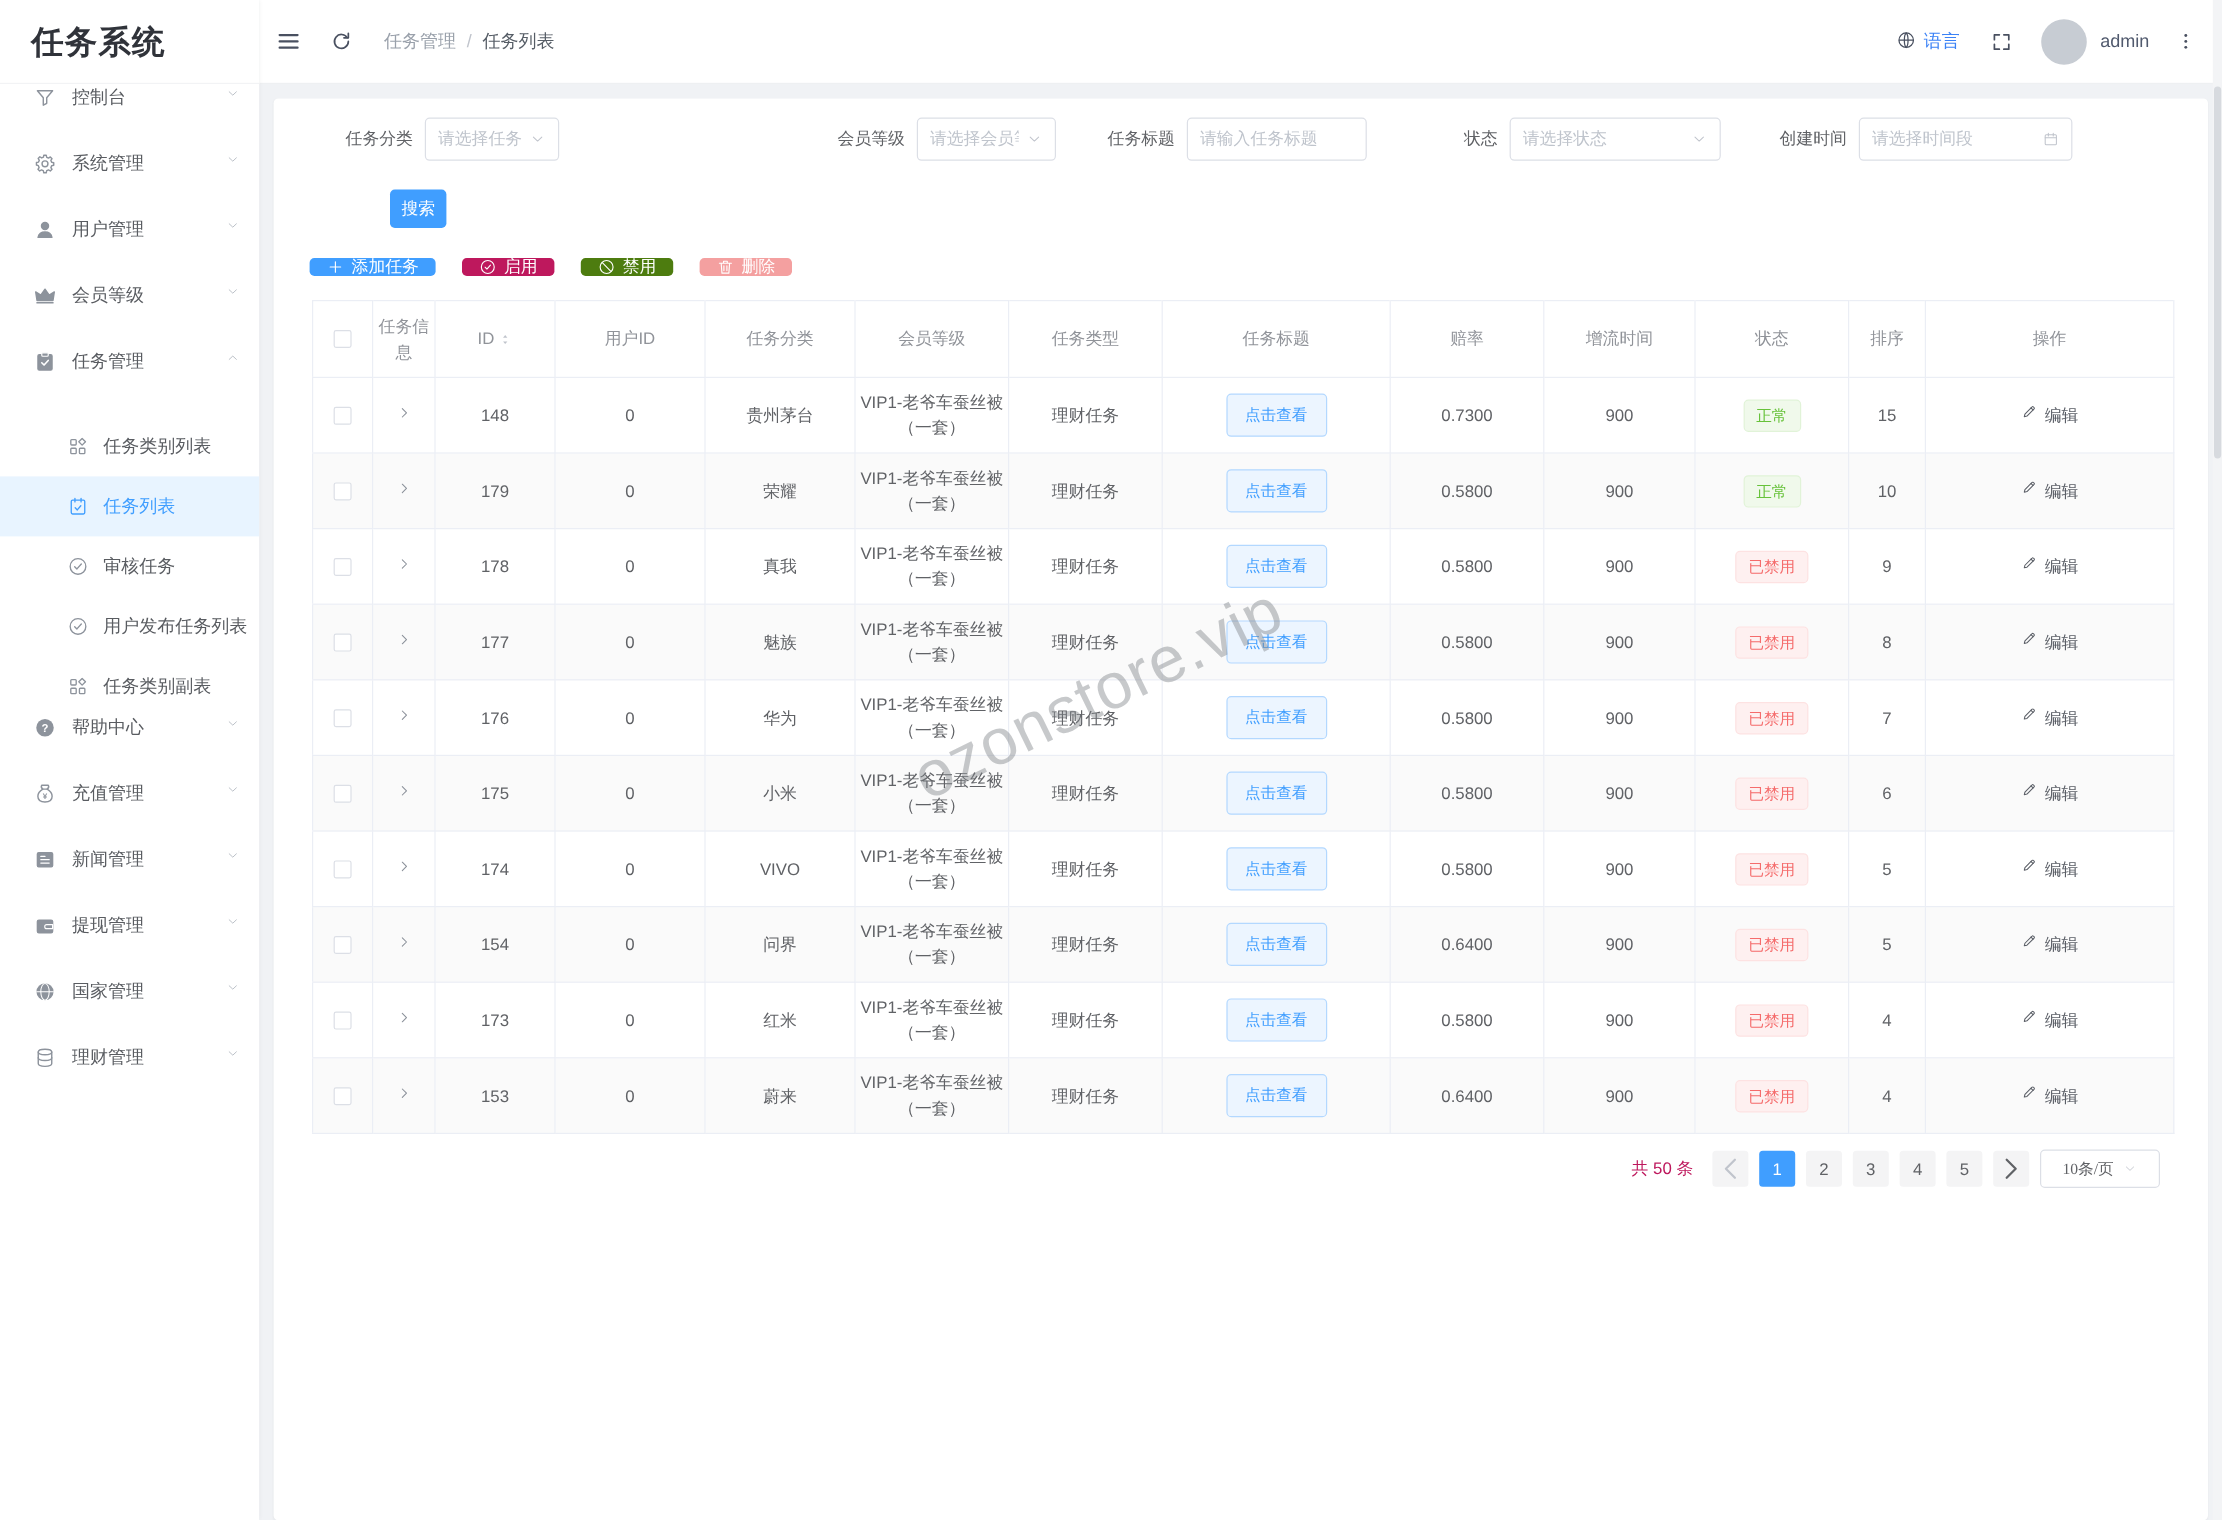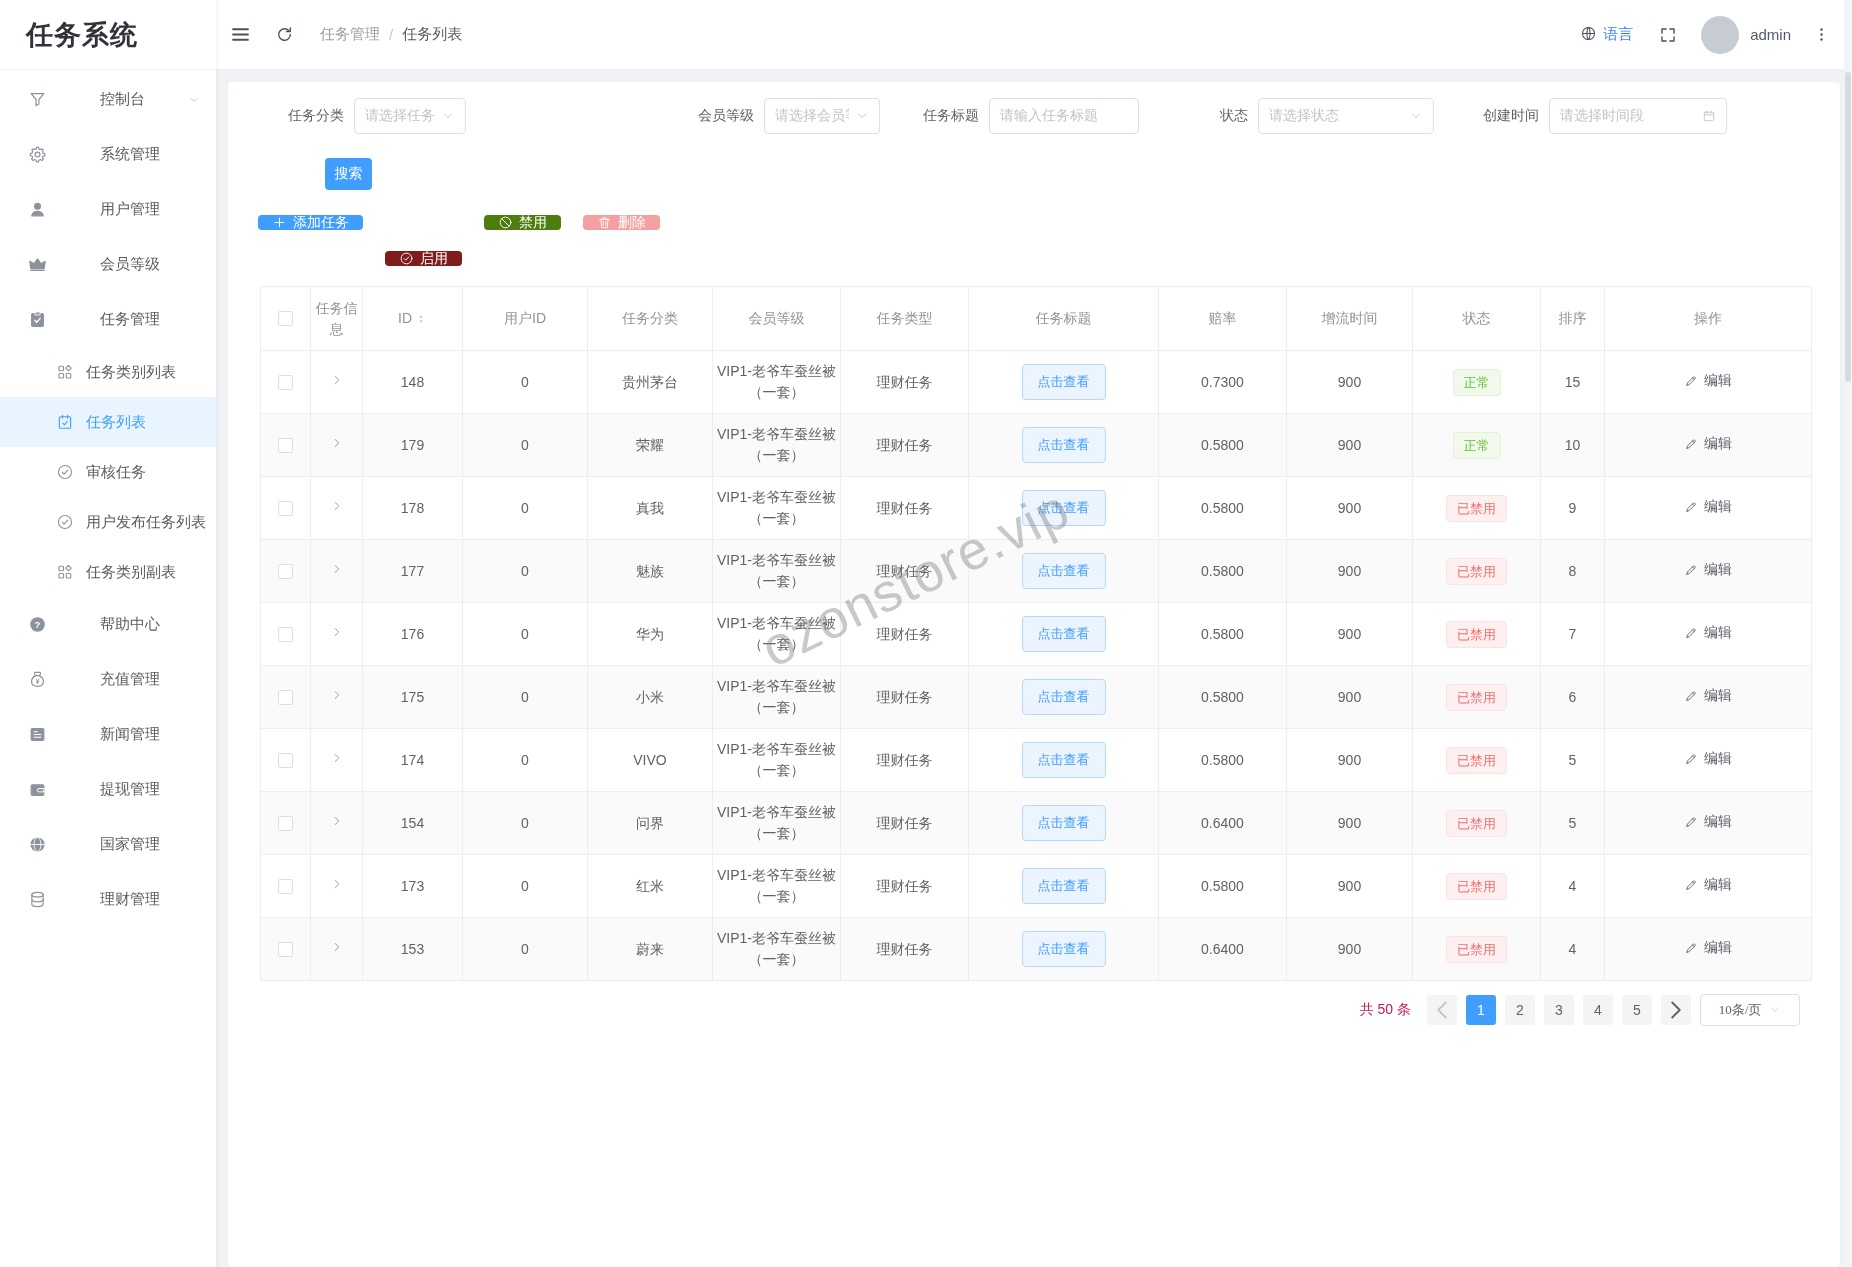--- a/index.html
+++ b/index.html
@@ -5,21 +5,21 @@
   * { margin:0; padding:0; box-sizing:border-box; }
   html,body { width:1852px; height:1267px; overflow:hidden; }
   body { font-family:"Liberation Sans","DejaVu Sans",sans-serif; background:#f0f2f5; color:#606266; }
   svg { display:block; }
   .app { position:relative; display:flex; width:1852px; height:1267px; }
 
   
   .sidebar { width:216px; background:#fff; flex:none; box-shadow:1px 0 4px rgba(0,21,41,.06); z-index:3; }
   .logo { height:70px; display:flex; align-items:center; padding-left:26px; font-size:27px; font-weight:bold; color:#30333a; letter-spacing:1px; border-bottom:1px solid #f2f3f5; }
   .menu { padding-top:2px; }
-  .menu-item { height:55px; display:flex; align-items:center; padding:0 16px 0 28px; font-size:15px; color:#595c61; cursor:pointer;gap:40px; }
+  .menu-item { height:55px; display:flex; padding:0 16px 0 28px; font-size:15px; color:#595c61; cursor:pointer; }
   .menu-item .mi-icon { width:19px; height:19px; margin-right:13px; color:#8d939c; flex:none; }
   .menu-item .mi-label { flex:1; white-space:nowrap; }
   .menu-item .mi-chevron { color:#b4bac2; width:12px; height:12px; }
   .submenu-item { height:50px; display:flex; align-items:center; padding-left:56px; font-size:15px; color:#595c61; cursor:pointer; }
   .submenu-item .mi-icon { width:18px; height:18px; margin-right:12px; color:#8d939c; flex:none; }
   .submenu-item.active { background:#e8f4ff; color:#409eff; }
   .submenu-item.active .mi-icon { color:#409eff; }
 
   
   .main { flex:1; display:flex; flex-direction:column; min-width:0; }
@@ -52,40 +52,40 @@
   .fg3 .field { width:176px; } .fg4 .field { width:178px; }
 
   .search-row { margin-top:24px; }
   .btn { border:none; border-radius:4px; color:#fff; font-size:14px; cursor:pointer; display:inline-flex; align-items:center; justify-content:center; font-family:inherit; }
   .btn-search { margin-left:77px; width:47px; height:32px; background:#409eff; }
 
   .toolbar { margin-top:25px; margin-left:10px; display:flex; gap:22px; }
   .tb-btn { height:15px; padding:0 14px; gap:6px; }
   .tb-btn .b-icon { width:15px; height:15px; }
   .btn-add { background:#409eff; }
-  .btn-enable { background:#7f1d1d;margin-top:36px; }
+  .btn-enable { background:#be185d; }
   .btn-disable { background:#4d7c0f; }
   .btn-delete { background:#f4a0a0; }
 
   
   .tbl-wrap { margin:20px 8px 0 12px; }
   table { width:100%; border-collapse:collapse; table-layout:fixed; border:1px solid #ebeef5; }
   th, td { border-right:1px solid #ebeef5; border-bottom:1px solid #ebeef5; text-align:center; font-size:14px; vertical-align:middle; }
   th { height:64px; color:#909399; font-weight:normal; line-height:21px; background:#fff; }
   td { height:63px; color:#606266; line-height:21px; padding:4px 4px; }
   tbody tr:nth-child(even) { background:#fafafa; }
   .th-id { white-space:nowrap; }
   .sort-caret { display:inline-block; vertical-align:-2px; margin-left:3px; }
   .checkbox { width:15px; height:15px; border:1px solid #dcdfe6; border-radius:2px; background:#fff; margin:0 auto; cursor:pointer; }
   .expand { display:inline-flex; width:14px; height:14px; color:#8a9099; cursor:pointer; }
   .view-btn { background:#ecf5ff; border:1px solid #b3d8ff; color:#409eff; border-radius:4px; font-size:13px; padding:8px 15px; cursor:pointer; font-family:inherit; }
   .badge { display:inline-block; font-size:13px; padding:6px 10px; border-radius:4px; line-height:1; white-space:nowrap; }
   .badge.normal { color:#67c23a; background:#f0f9eb; border:1px solid #e1f3d8; }
   .badge.disabled { color:#f56c6c; background:#fef0f0; border:1px solid #fde2e2; }
-  .edit-link { display:inline-flex; align-items:center; gap:6px; color:#5a5e66; cursor:pointer; }
+  .edit-link { display:inline-flex; align-items:flex-start; gap:6px; color:#5a5e66; cursor:pointer; }
   .edit-link .b-icon { width:14px; height:14px; color:#5a5e66; }
 
   
   .pagination { margin-top:13px; display:flex; align-items:center; justify-content:flex-end; padding-right:20px; gap:9px; }
   .pg-total { font-size:14px; color:#be185d; margin-right:7px; white-space:nowrap; }
   .pg-btn { width:30px; height:30px; border:none; border-radius:3px; background:#f4f4f5; color:#606266; font-size:14px; cursor:pointer; display:inline-flex; align-items:center; justify-content:center; font-family:inherit; }
   .pg-btn.active { background:#409eff; color:#fff; }
   .pg-btn.prev { color:#c0c4cc; }
   .pg-size { width:100px; height:32px; border:1px solid #dcdfe6; border-radius:4px; background:#fff; display:flex; align-items:center; justify-content:center; gap:8px; font-size:13px; color:#606266; cursor:pointer;font-family:Liberation Serif, serif; }
   .pg-size .f-icon { width:12px; height:12px; color:#c0c4cc; }

